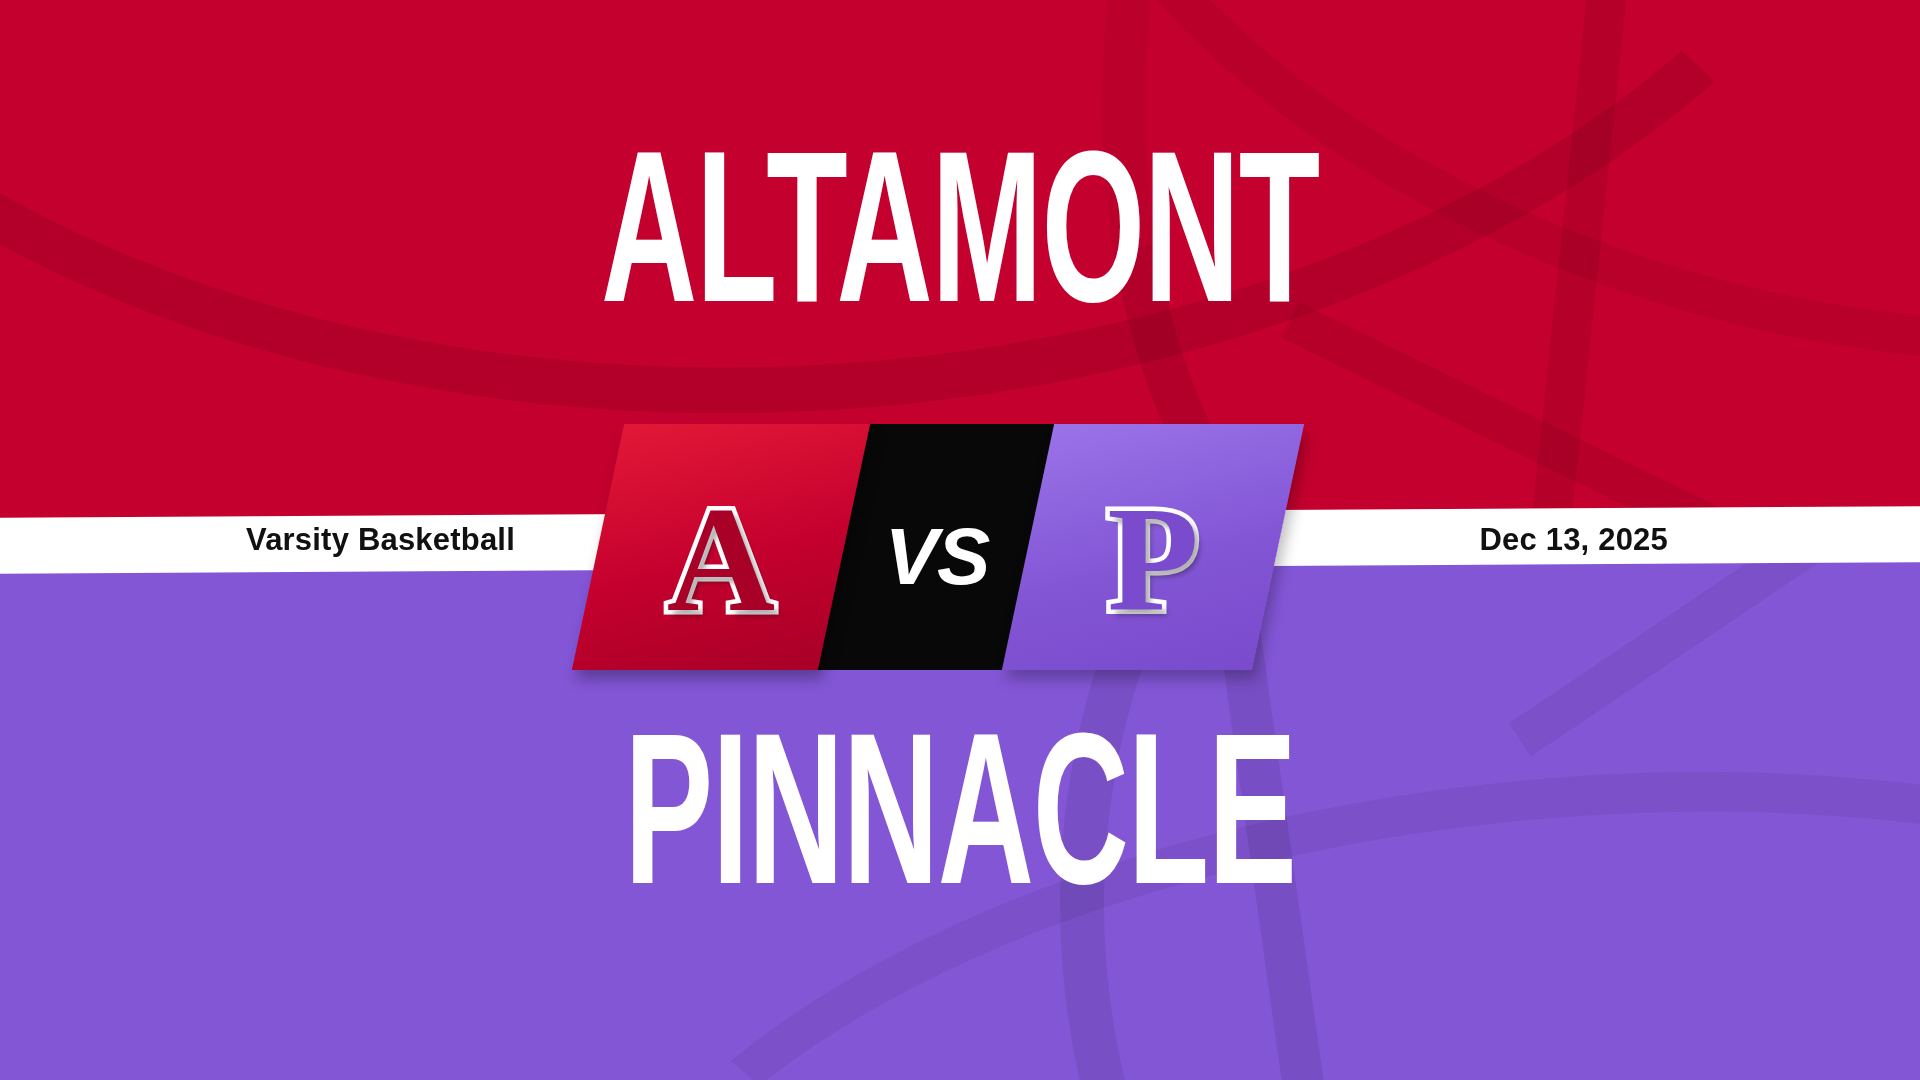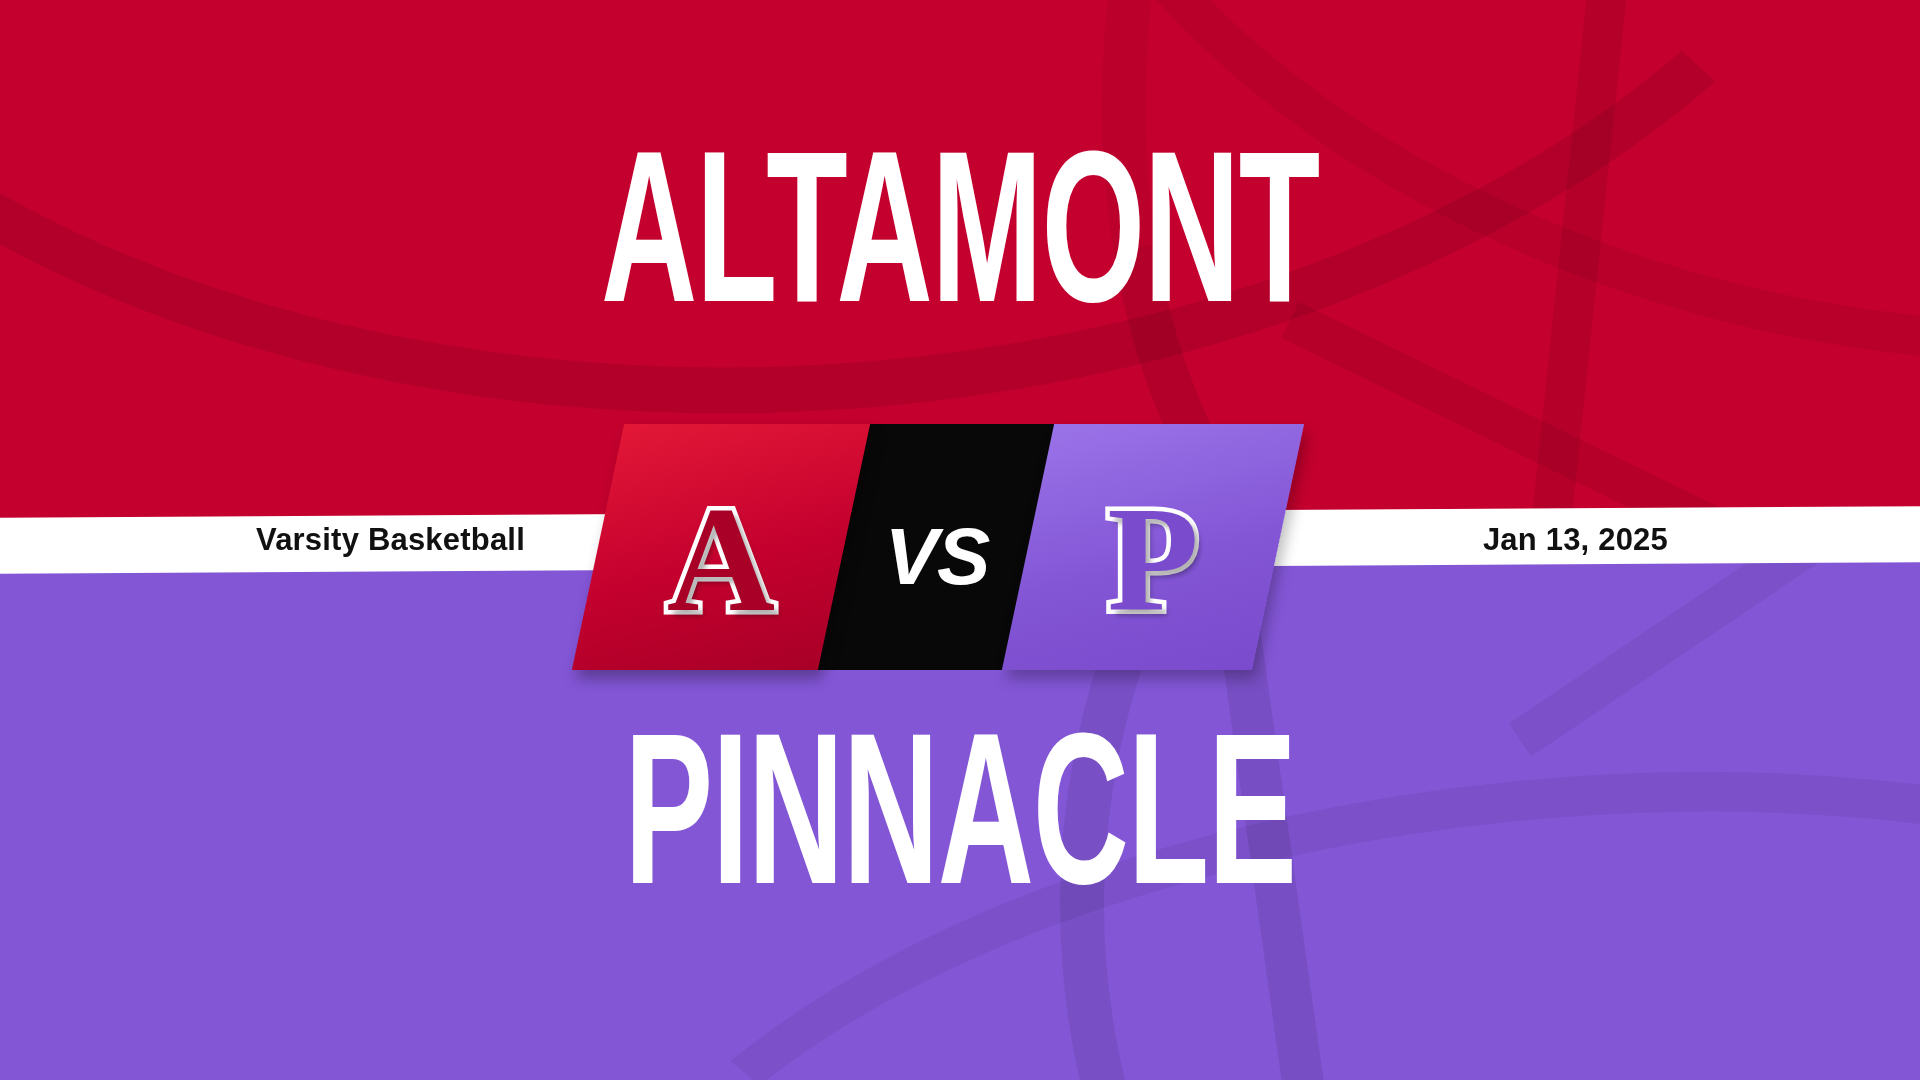--- a/index.html
+++ b/index.html
@@ -163,21 +163,21 @@
     position: absolute;
     top: 50%;
     transform: translateY(-50%);
     color: #111111;
     font-family: "Liberation Sans Narrow", "Liberation Sans", sans-serif;
     font-weight: 700;
     font-size: 31px;
     letter-spacing: 0.2px;
     white-space: nowrap;
   }
-  .info-sport { left: 266px; }
+  .info-sport { left: 256px; }
   .info-date  { right: 262px; }
 
   
   .badges {
     position: absolute;
     left: 598px;
     top: 424px;
     width: 724px;
     height: 246px;
     z-index: 6;
@@ -272,21 +272,21 @@
     <div class="seam-p5"></div>
   </div>
 
   <div class="team-name team-top">ALTAMONT</div>
 
   <div class="team-name team-bottom">PINNACLE</div>
 
   <div class="info-bar">
     <div class="info-inner">
       <div class="info-label info-sport">Varsity Basketball</div>
-      <div class="info-label info-date">Jan 13, 2025</div>
+      <div class="info-label info-date">Dec 13, 2025</div>
     </div>
   </div>
 
   <div class="badges">
 
     <div class="badge badge-home">
       <div class="badge-inner">
         <span class="logo-letter logo-home">A</span>
       </div>
     </div>

